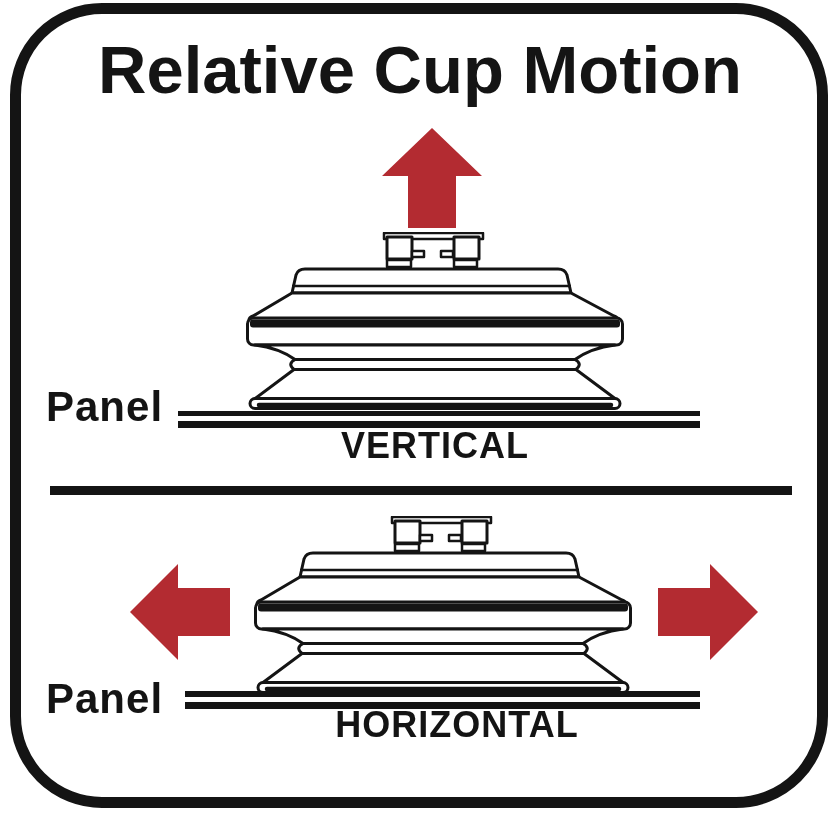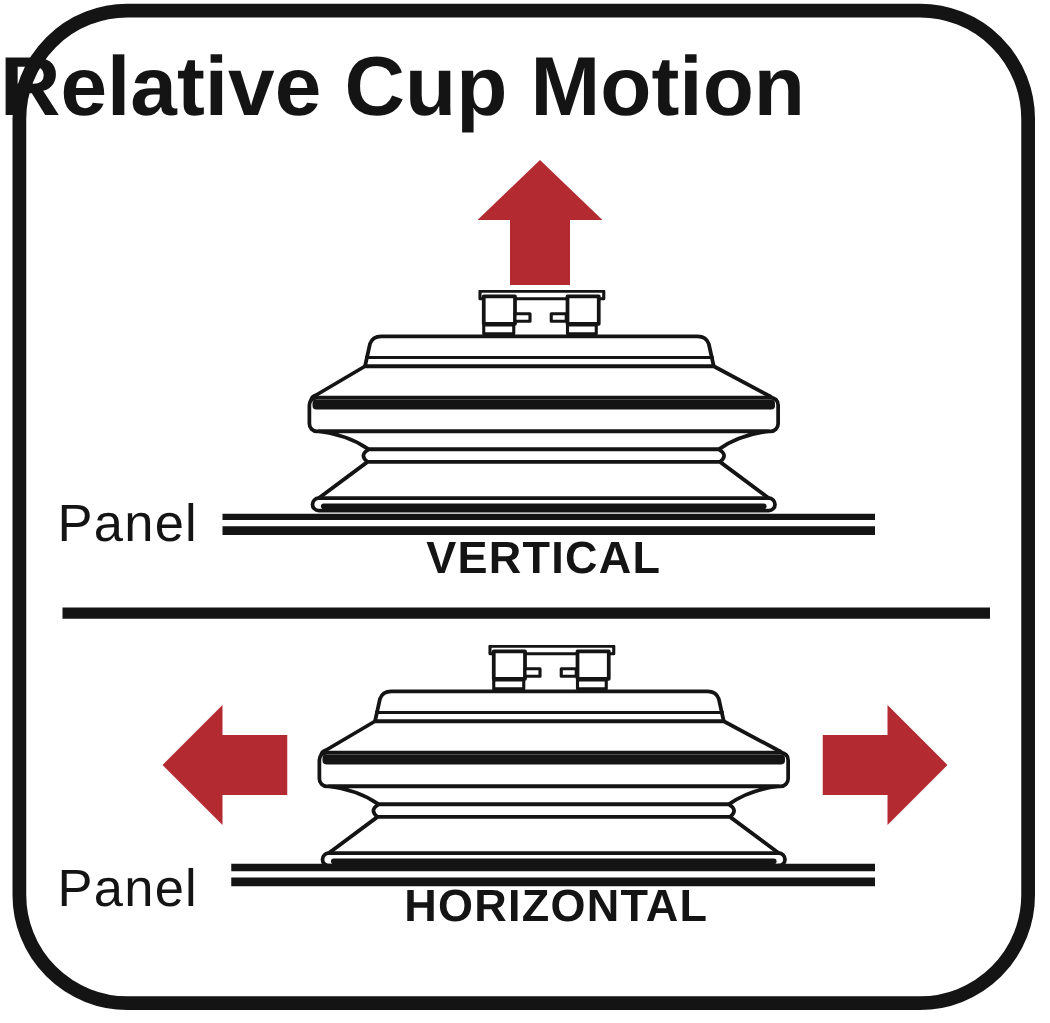--- a/index.html
+++ b/index.html
@@ -17,29 +17,29 @@
     color:var(--ink);
   }
   .frame{
     position:absolute;left:10px;top:3px;width:818px;height:805px;
     border:11px solid var(--ink);
     border-radius:92px;
     box-sizing:border-box;
   }
   .title{
     position:absolute;left:0;right:0;top:33px;
+    text-align:center;
     font-size:67px;font-weight:700;line-height:1.1;
     letter-spacing:0px;
   }
   .abs{position:absolute;}
   .panel-label{
     position:absolute;left:46px;
-    font-size:42px;font-weight:400;line-height:1;
+    font-size:42px;font-weight:700;line-height:1;
     letter-spacing:1px;
-    margin-top:12px;
   }
   .panel-line{position:absolute;background:var(--ink);}
   .section-label{
     position:absolute;text-align:center;
     font-size:36px;font-weight:700;line-height:1;
     letter-spacing:1px;
   }
   .divider{
     position:absolute;left:50px;top:486px;width:742px;height:9px;
     background:var(--ink);
@@ -125,15 +125,15 @@
   </svg>
 
   <svg class="abs" style="left:253px;top:516px" width="380" height="180" viewBox="0 0 380 180">
     <use href="#cup-drawing"></use>
   </svg>
 
   <div class="panel-label" style="top:678px">Panel</div>
   <div class="panel-line" style="left:185px;top:691px;width:515px;height:6px"></div>
   <div class="panel-line" style="left:185px;top:702px;width:515px;height:7px"></div>
 
-  <div class="section-label" style="left:135px;top:707px;width:620px">HORIZONTAL</div>
+  <div class="section-label" style="left:147px;top:707px;width:620px">HORIZONTAL</div>
 
 </div>
 
 </body></html>

